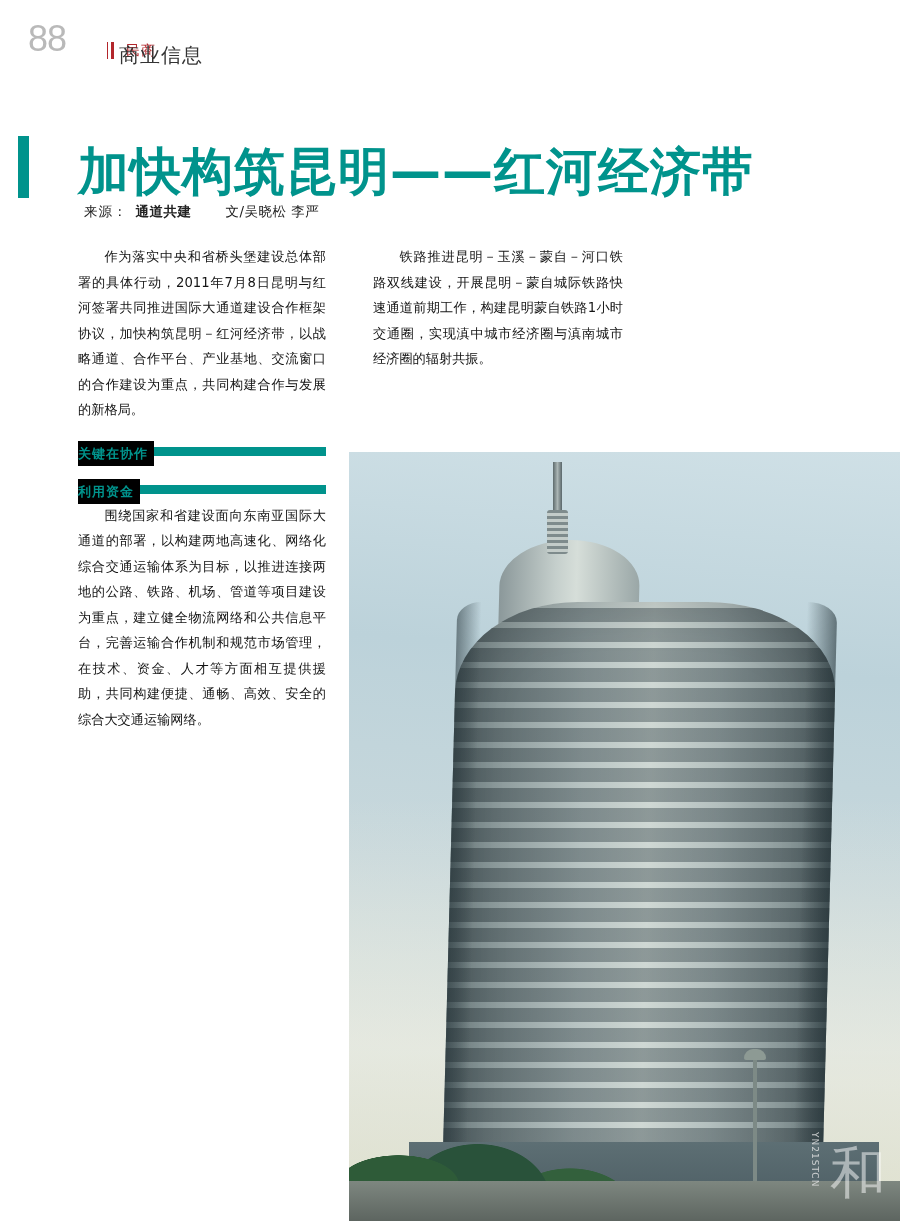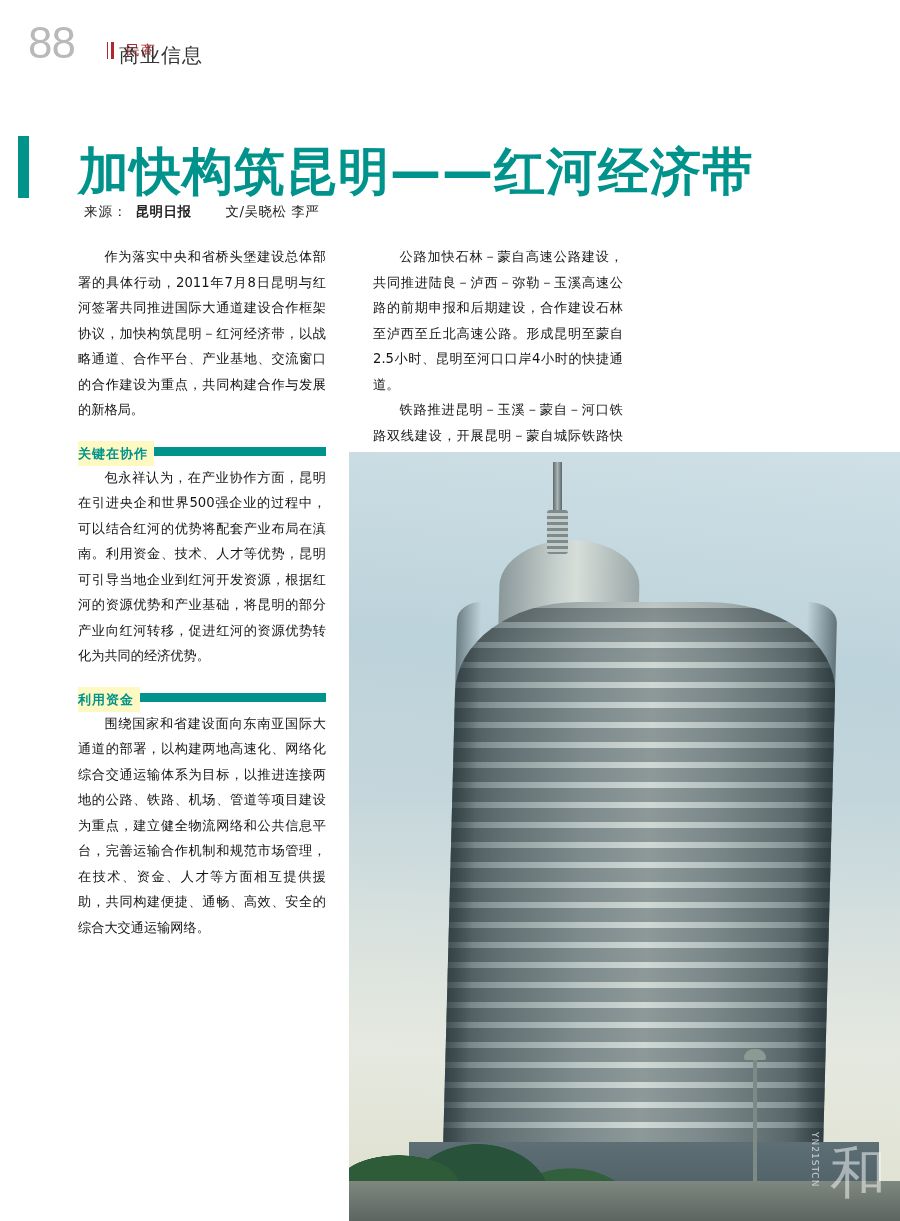--- a/index.html
+++ b/index.html
@@ -19,21 +19,21 @@
   
   .page-header {
     position: absolute;
     left: 0; top: 0;
     width: 900px; height: 84px;
   }
   .page-number {
     position: absolute;
     left: 28px; top: 18px;
     font-family: "Liberation Sans", sans-serif;
-    font-size: 44px;
+    font-size: 36px;
     font-weight: 400;
     color: #b9b9b9;
     letter-spacing: -1px;
   }
   .header-cat {
     position: absolute;
     left: 78px; top: 42px;
     font-size: 14px;
     color: #b3262b;
     font-family: "DejaVu Sans", sans-serif;
@@ -121,21 +121,21 @@
     height: 20px;
   }
   .section-head .sh-text {
     position: absolute;
     left: 0; top: 0;
     font-family: Liberation Sans, sans-serif;
     font-weight: bold;
     font-size: 13px;
     color: #00938c;
     letter-spacing: 1px;
-    background: #fef9c3;
+    background: #000000;
     padding-right: 6px;
     z-index: 2;
   }
   .section-head .sh-rule {
     position: absolute;
     left: 0; top: 6px;
     width: 248px; height: 9px;
     background: #00938c;
     z-index: 1;
   }
@@ -297,46 +297,44 @@
   <div class="page-number">88</div>
   <div class="header-cat">民商</div>
   <div class="header-divider2"></div>
   <div class="header-divider"></div>
   <div class="header-sub">商业信息</div>
 </div>
 
 <div class="title-bar"></div>
 <div class="article-title">加快构筑昆明——红河经济带</div>
 <div class="byline">
-  <span class="lbl">来源：</span><span class="src">昆明日报</span><span class="authors">文/吴晓松 李严</span>
+  <span class="lbl">来源：</span><span class="src">通道共建</span><span class="authors">文/吴晓松 李严</span>
 </div>
 
 <div class="col col-left">
   <p>作为落实中央和省桥头堡建设总体部署的具体行动，2011年7月8日昆明与红河签署共同推进国际大通道建设合作框架协议，加快构筑昆明－红河经济带，以战略通道、合作平台、产业基地、交流窗口的合作建设为重点，共同构建合作与发展的新格局。</p>
 
   <div class="section-head">
     <div class="sh-rule"></div>
     <div class="sh-mask" style="width: 76px;"></div>
     <div class="sh-text">关键在协作</div>
   </div>
 
-  <p>包永祥认为，在产业协作方面，昆明在引进央企和世界500强企业的过程中，可以结合红河的优势将配套产业布局在滇南。利用资金、技术、人才等优势，昆明可引导当地企业到红河开发资源，根据红河的资源优势和产业基础，将昆明的部分产业向红河转移，促进红河的资源优势转化为共同的经济优势。</p>
 
   <div class="section-head">
     <div class="sh-rule"></div>
     <div class="sh-text">利用资金</div>
   </div>
 
 
   <p>围绕国家和省建设面向东南亚国际大通道的部署，以构建两地高速化、网络化综合交通运输体系为目标，以推进连接两地的公路、铁路、机场、管道等项目建设为重点，建立健全物流网络和公共信息平台，完善运输合作机制和规范市场管理，在技术、资金、人才等方面相互提供援助，共同构建便捷、通畅、高效、安全的综合大交通运输网络。</p>
 
 </div>
 
 <div class="col col-right">
-  <p>公路加快石林－蒙自高速公路建设，共同推进陆良－泸西－弥勒－玉溪高速公路的前期申报和后期建设，合作建设石林至泸西至丘北高速公路。形成昆明至蒙自2.5小时、昆明至河口口岸4小时的快捷通道。</p>
   <p>铁路推进昆明－玉溪－蒙自－河口铁路双线建设，开展昆明－蒙自城际铁路快速通道前期工作，构建昆明蒙自铁路1小时交通圈，实现滇中城市经济圈与滇南城市经济圈的辐射共振。</p>
 </div>
 
 <div class="photo">
   <div class="sky"></div>
   <div class="sky-haze"></div>
   <div class="tower-top"></div>
   <div class="spire"></div>
   <div class="spire-b"></div>
   <div class="tower">

